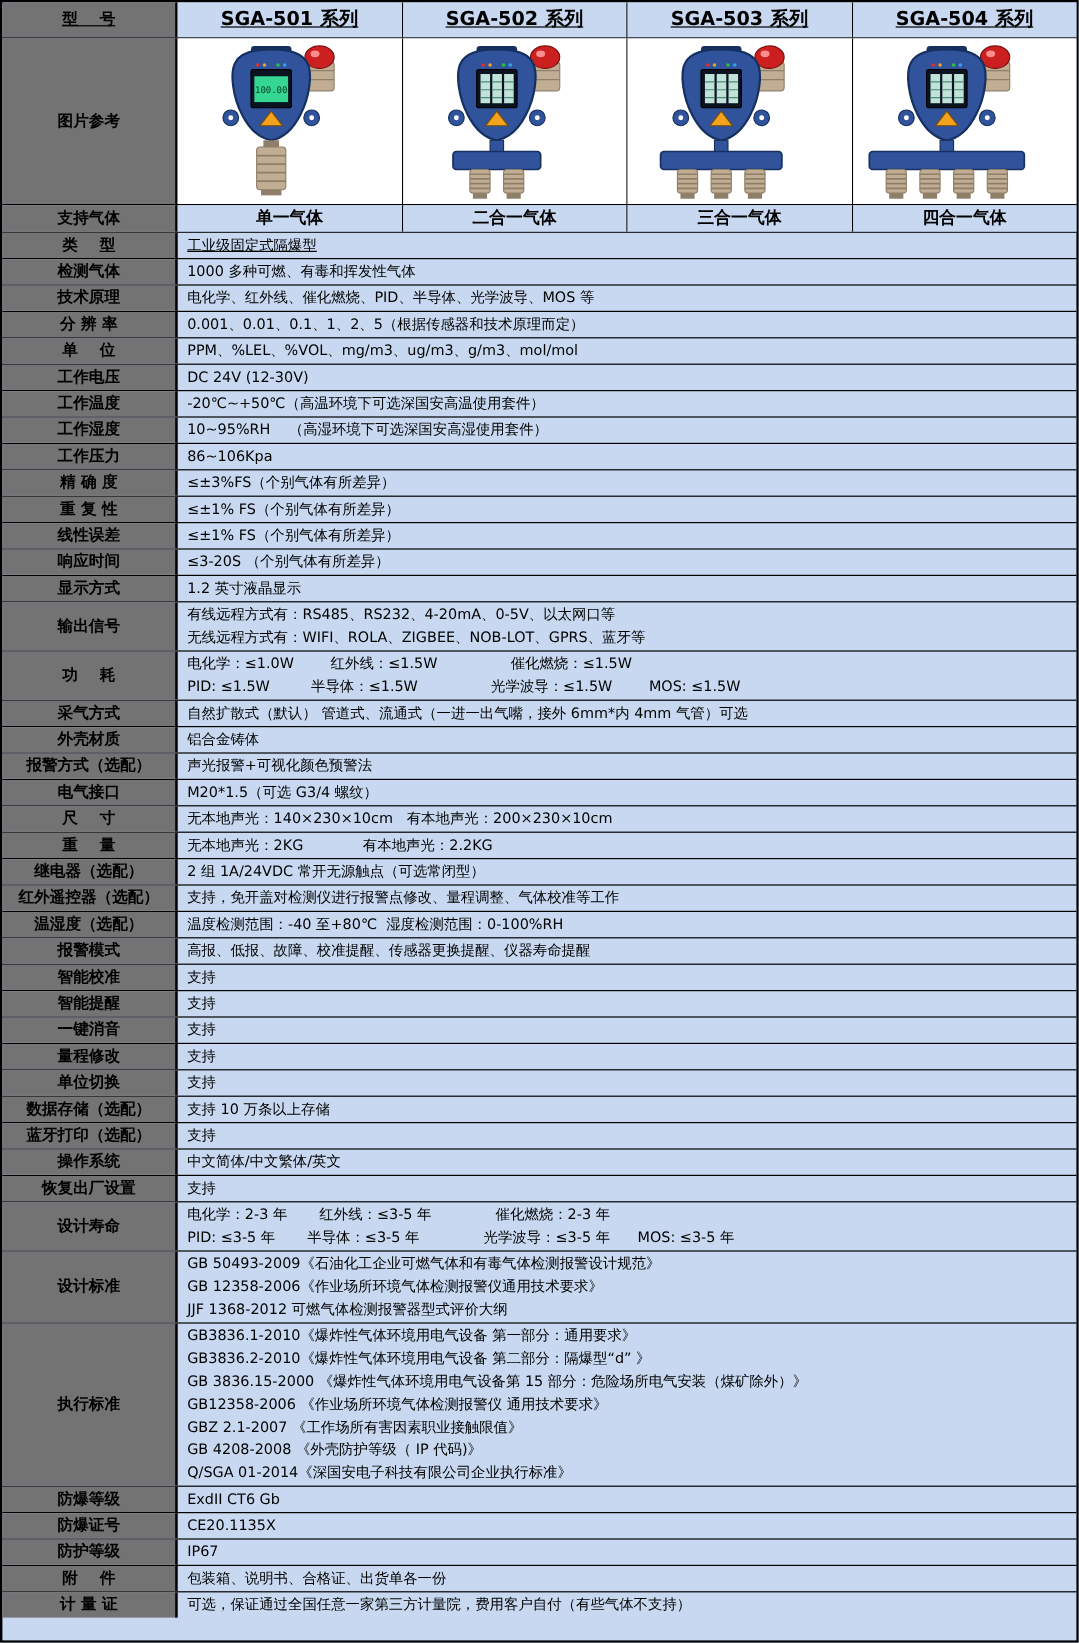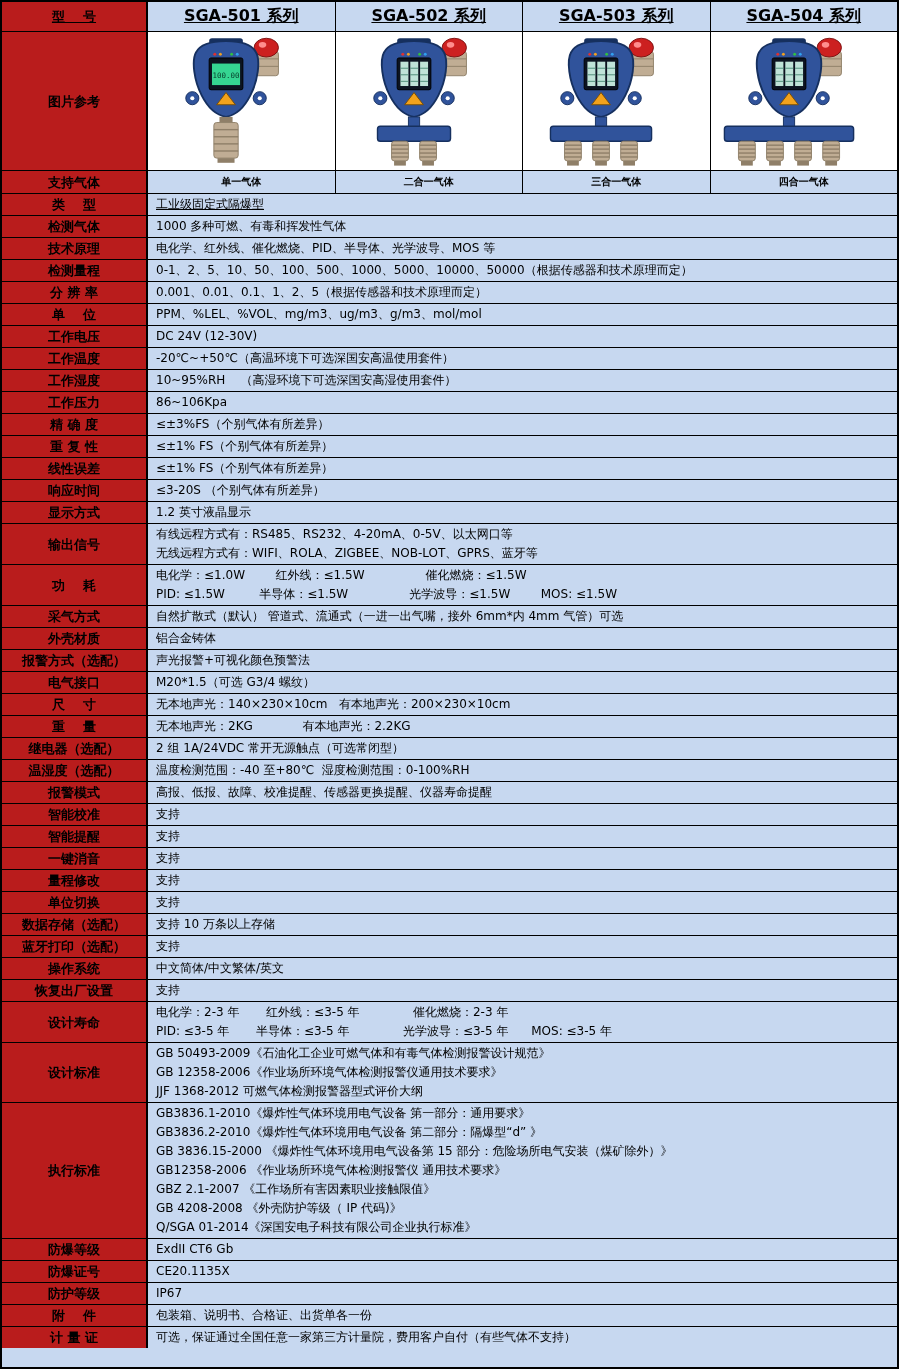--- a/index.html
+++ b/index.html
@@ -8,21 +8,21 @@
     border:2px solid #000;
     background:#c7d8f0;
     font-family:"DejaVu Sans","Liberation Sans",sans-serif;
     display:flex;flex-direction:column;color:#000;
   }
   .row{display:flex;border-bottom:1px solid #000;flex:0 0 auto;}
   .row:last-child{border-bottom:none;}
   
   .label{
     flex:0 0 146px;max-width:146px;box-sizing:border-box;
-    background:#b91c1c;border-right:2px solid #000;
+    background:#737373;border-right:2px solid #000;
     display:flex;align-items:center;justify-content:center;
     font-weight:bold;font-size:13px;line-height:15px;
     text-align:center;white-space:pre-wrap;padding:1px 5px;
   }
   
   .value{
     flex:1;display:flex;flex-direction:column;justify-content:flex-end;
     padding:1px 6px 1px 8px;font-size:12px;box-sizing:border-box;min-width:0;
   }
   .line{line-height:19px;white-space:pre-wrap;}
@@ -40,21 +40,21 @@
   .img-row{height:138px;}
   .img-cell{
     flex:1;background:#ffffff;border-right:1px solid #000;
     display:flex;align-items:center;justify-content:center;
     box-sizing:border-box;overflow:hidden;
   }
   
   .gas-row{height:22px;}
   .gas-cell{
     flex:1;display:flex;align-items:center;justify-content:center;
-    font-weight:bold;font-size:10px;border-right:1px solid #000;
+    font-weight:bold;font-size:14px;border-right:1px solid #000;
     background:#c7d8f0;box-sizing:border-box;
   }
 </style>
 </head>
 <body>
 
 <div class="sheet">
 
   <div class="row hrow">
     <div class="label hlabel">型    号</div>
@@ -297,26 +297,20 @@
         <div class="line">1000 多种可燃、有毒和挥发性气体</div>
       </div>
     </div>
     <div class="row">
       <div class="label">技术原理</div>
       <div class="value">
         <div class="line">电化学、红外线、催化燃烧、PID、半导体、光学波导、MOS 等</div>
       </div>
     </div>
     <div class="row">
-      <div class="label">检测量程</div>
-      <div class="value">
-        <div class="line">0-1、2、5、10、50、100、500、1000、5000、10000、50000（根据传感器和技术原理而定）</div>
-      </div>
-    </div>
-    <div class="row">
       <div class="label">分 辨 率</div>
       <div class="value">
         <div class="line">0.001、0.01、0.1、1、2、5（根据传感器和技术原理而定）</div>
       </div>
     </div>
     <div class="row">
       <div class="label">单    位</div>
       <div class="value">
         <div class="line">PPM、%LEL、%VOL、mg/m3、ug/m3、g/m3、mol/mol</div>
       </div>
@@ -422,20 +416,26 @@
     <div class="row">
       <div class="label">重    量</div>
       <div class="value">
         <div class="line">无本地声光：2KG             有本地声光：2.2KG</div>
       </div>
     </div>
     <div class="row">
       <div class="label">继电器（选配）</div>
       <div class="value">
         <div class="line">2 组 1A/24VDC 常开无源触点（可选常闭型）</div>
+      </div>
+    </div>
+    <div class="row">
+      <div class="label">红外遥控器（选配）</div>
+      <div class="value">
+        <div class="line">支持，免开盖对检测仪进行报警点修改、量程调整、气体校准等工作</div>
       </div>
     </div>
     <div class="row">
       <div class="label">温湿度（选配）</div>
       <div class="value">
         <div class="line">温度检测范围：-40 至+80℃  湿度检测范围：0-100%RH</div>
       </div>
     </div>
     <div class="row">
       <div class="label">报警模式</div>

